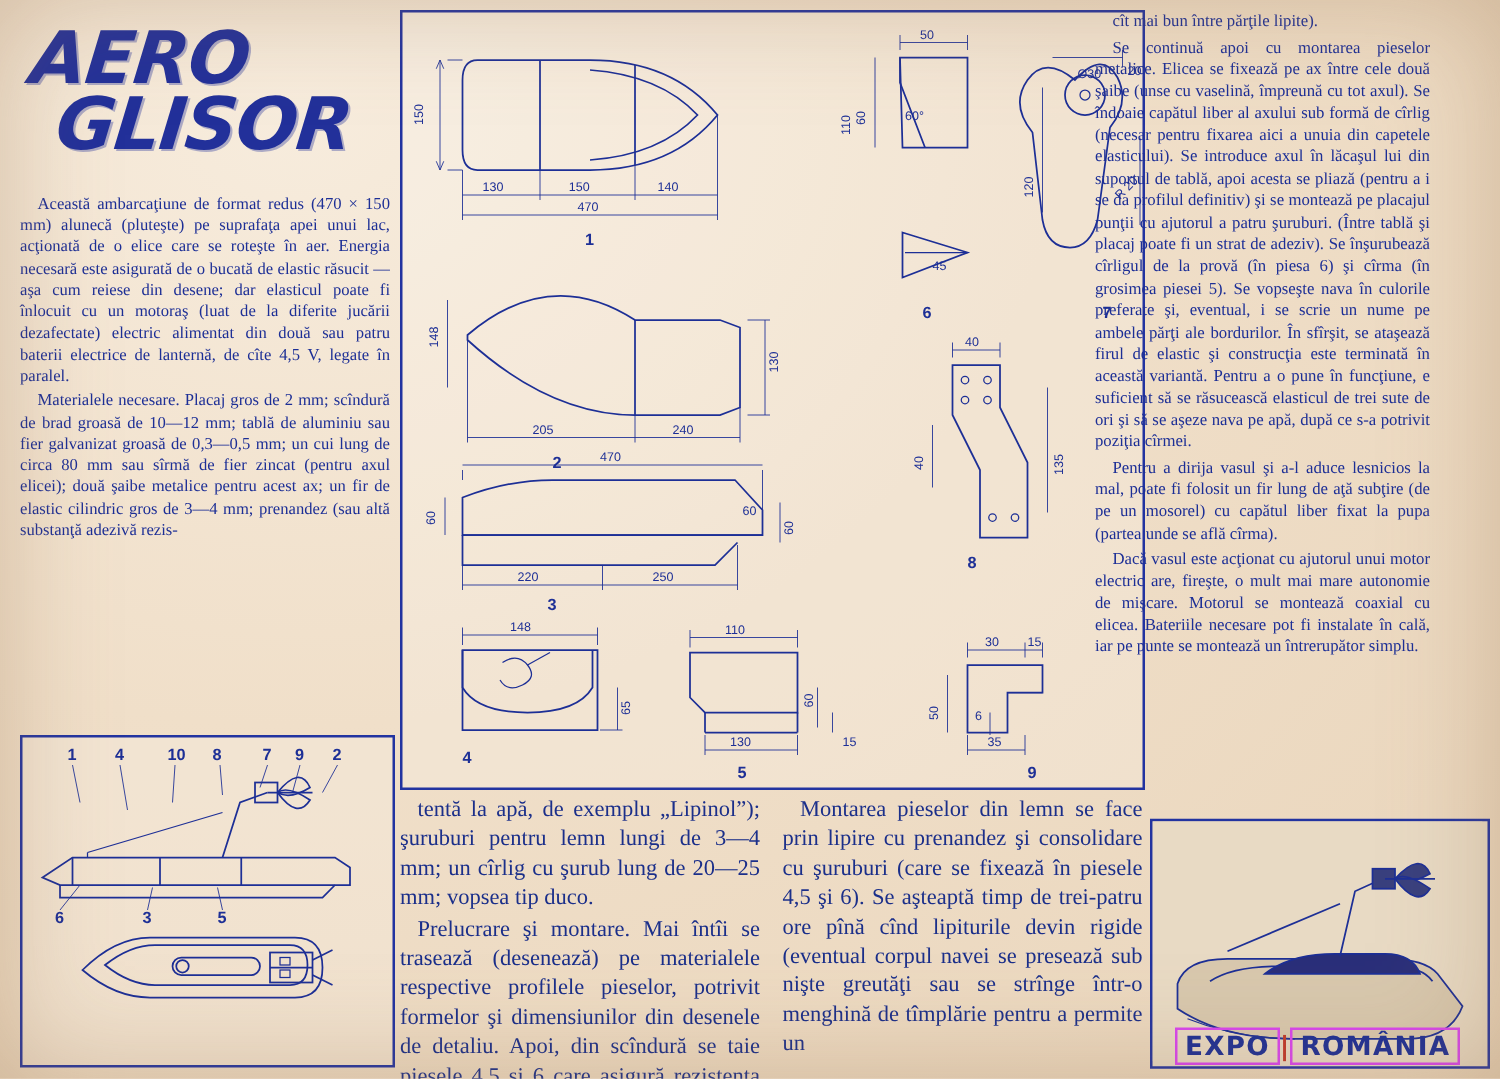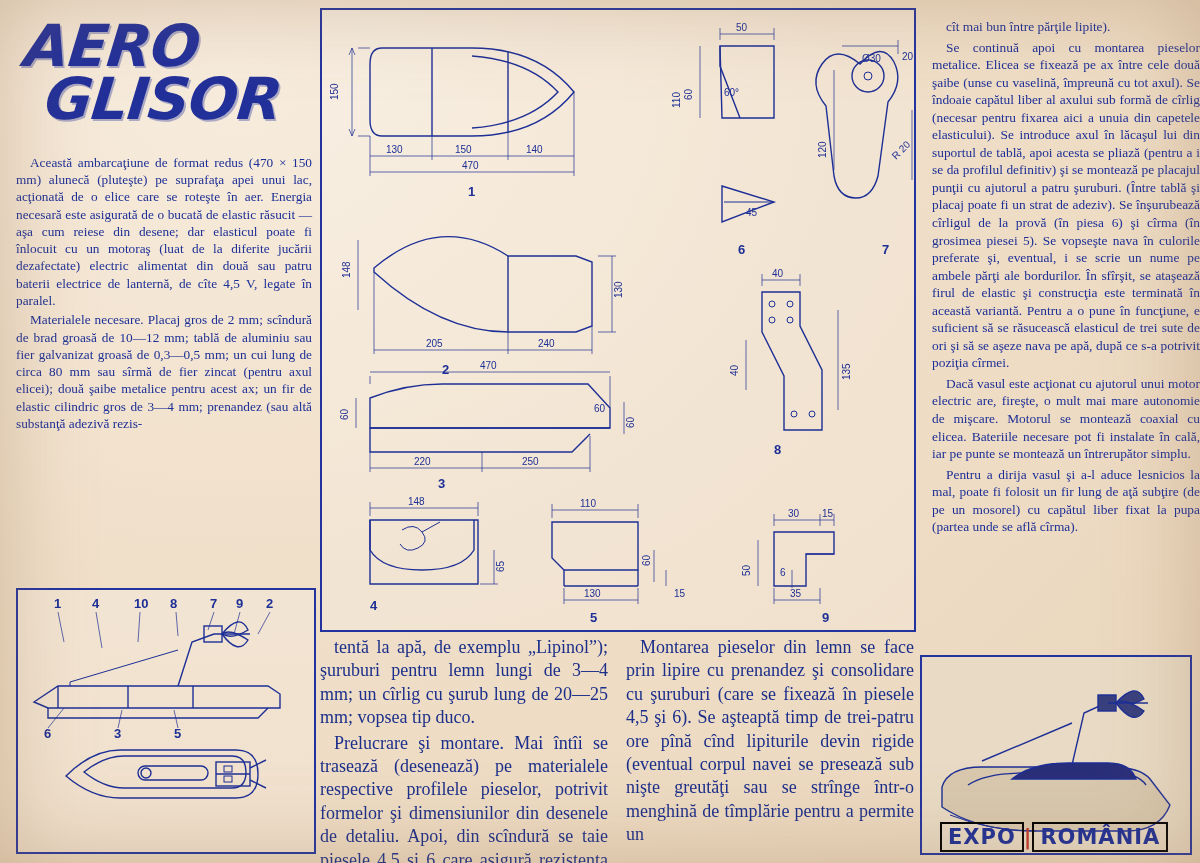--- a/index.html
+++ b/index.html
@@ -20,21 +20,21 @@
   .vignette{
     position:absolute;inset:0;
     box-shadow: inset 0 0 90px rgba(150,110,70,.35);
     pointer-events:none;
   }
   .page{position:absolute;inset:0;}
 
   
   .col-left{position:absolute;left:16px;top:10px;width:296px;}
   .col-mid{position:absolute;left:320px;top:8px;width:596px;}
-  .col-right{position:absolute;left:932px;top:8px;width:268px;margin-top:10px;}
+  .col-right{position:absolute;left:876px;top:8px;width:268px;}
 
   
   .title{
     font-family:"DejaVu Sans", sans-serif;
     font-weight:bold;
     font-style:italic;
     font-size:58px;
     line-height:.92;
     letter-spacing:-1px;
     color:#22309a;
@@ -83,21 +83,21 @@
   .mid-bottom p{margin:0 0 2px 0;text-indent:14px;}
 
   
   .expo{
     position:absolute;left:940px;top:822px;
     font-family:"DejaVu Sans", sans-serif;
     font-weight:bold;font-size:21px;letter-spacing:1px;
     color:#1d2f96;
   }
   .expo .bar{color:#c0392b;}
-  .expo .box{border:2px solid #000000;padding:1px 6px;display:inline-block;}
+  .expo .box{border:2px solid #d946ef;padding:1px 6px;display:inline-block;}
 
   
   svg{display:block;}
   .dim{font-family:"Liberation Sans", sans-serif;font-size:10px;fill:#1d2f96;}
   .num{font-family:"Liberation Sans", sans-serif;font-size:13px;font-weight:bold;fill:#1d2f96;}
   .ln{stroke:#1d2f96;fill:none;stroke-width:1.4;}
   .ln2{stroke:#1d2f96;fill:none;stroke-width:1;}
   .thin{stroke:#1d2f96;fill:none;stroke-width:.7;}
 </style>
 </head>
@@ -395,22 +395,22 @@
     </div>
     <div class="c">
       <p>Montarea pieselor din lemn se face prin lipire cu prenandez şi consolidare cu şuruburi (care se fixează în piesele 4,5 şi 6). Se aşteaptă timp de trei-patru ore pînă cînd lipiturile devin rigide (eventual corpul navei se presează sub nişte greutăţi sau se strînge într-o menghină de tîmplărie pentru a permite un</p>
     </div>
   </div>
 
   <div class="col-right">
     <div class="body-text">
       <p>cît mai bun între părţile lipite).</p>
       <p>Se continuă apoi cu montarea pieselor metalice. Elicea se fixează pe ax între cele două şaibe (unse cu vaselină, împreună cu tot axul). Se îndoaie capătul liber al axului sub formă de cîrlig (necesar pentru fixarea aici a unuia din capetele elasticului). Se introduce axul în lăcaşul lui din suportul de tablă, apoi acesta se pliază (pentru a i se da profilul definitiv) şi se montează pe placajul punţii cu ajutorul a patru şuruburi. (Între tablă şi placaj poate fi un strat de adeziv). Se înşurubează cîrligul de la provă (în piesa 6) şi cîrma (în grosimea piesei 5). Se vopseşte nava în culorile preferate şi, eventual, i se scrie un nume pe ambele părţi ale bordurilor. În sfîrşit, se ataşează firul de elastic şi construcţia este terminată în această variantă. Pentru a o pune în funcţiune, e suficient să se răsucească elasticul de trei sute de ori şi să se aşeze nava pe apă, după ce s-a potrivit poziţia cîrmei.</p>
+      <p>Pentru a dirija vasul şi a-l aduce lesnicios la mal, poate fi folosit un fir lung de aţă subţire (de pe un mosorel) cu capătul liber fixat la pupa (partea unde se află cîrma).</p>
       <p>Dacă vasul este acţionat cu ajutorul unui motor electric are, fireşte, o mult mai mare autonomie de mişcare. Motorul se montează coaxial cu elicea. Bateriile necesare pot fi instalate în cală, iar pe punte se montează un întrerupător simplu.</p>
-      <p>Pentru a dirija vasul şi a-l aduce lesnicios la mal, poate fi folosit un fir lung de aţă subţire (de pe un mosorel) cu capătul liber fixat la pupa (partea unde se află cîrma).</p>
     </div>
   </div>
 
   <div class="plate-photo">
     <svg width="264" height="192" viewBox="0 0 264 192">
       <rect x="0" y="0" width="264" height="192" fill="#e8dac4"></rect>
       <g class="ln">
         <path d="M20 150 q36 24 92 24 l92 0 q34 0 44 -26 l-20 -26 q-10 -12 -40 -12 l-128 0 q-34 0 -40 20 Z" fill="#d8c8ae"></path>
         <path d="M46 128 q18 -12 56 -12 l88 0 q26 0 34 12"></path>
         <path d="M90 122 q20 -16 56 -16 l40 0 q22 0 28 16 l-124 0 Z" fill="#2a2f7a"></path>

